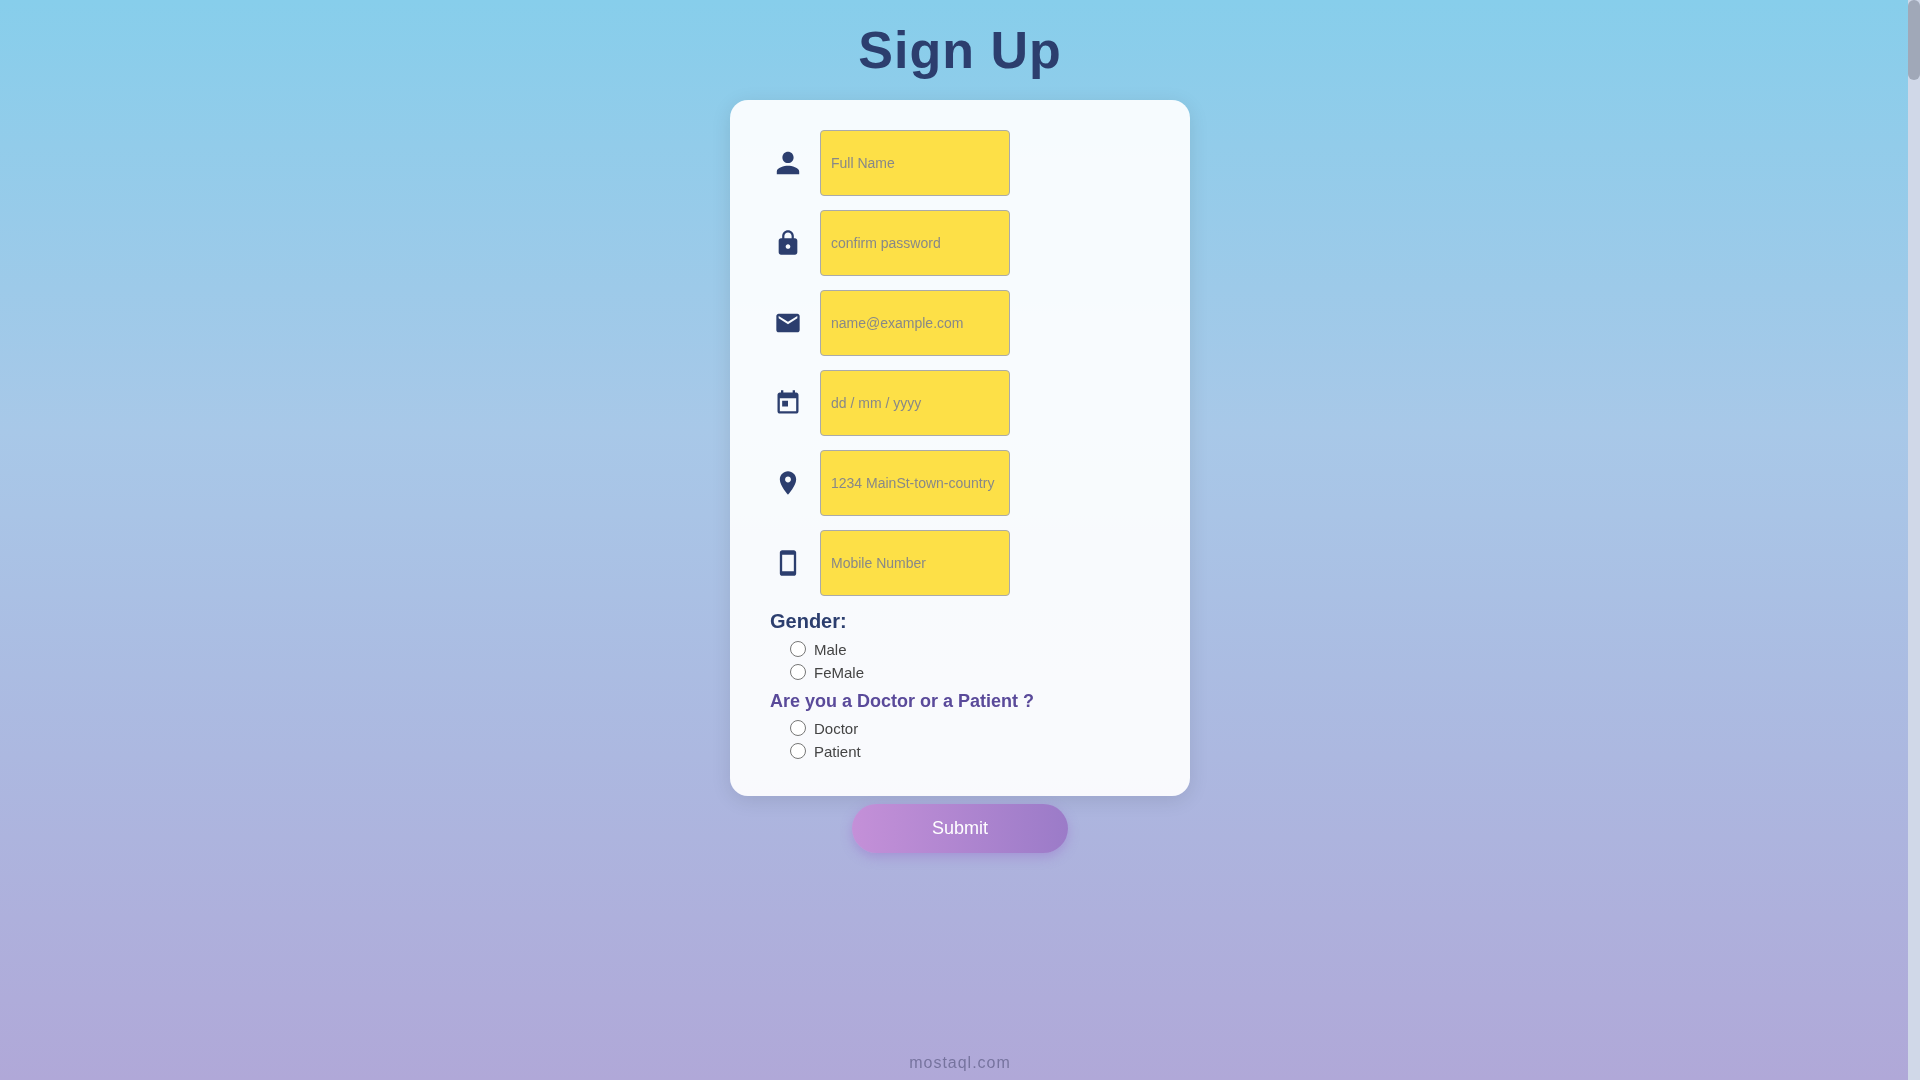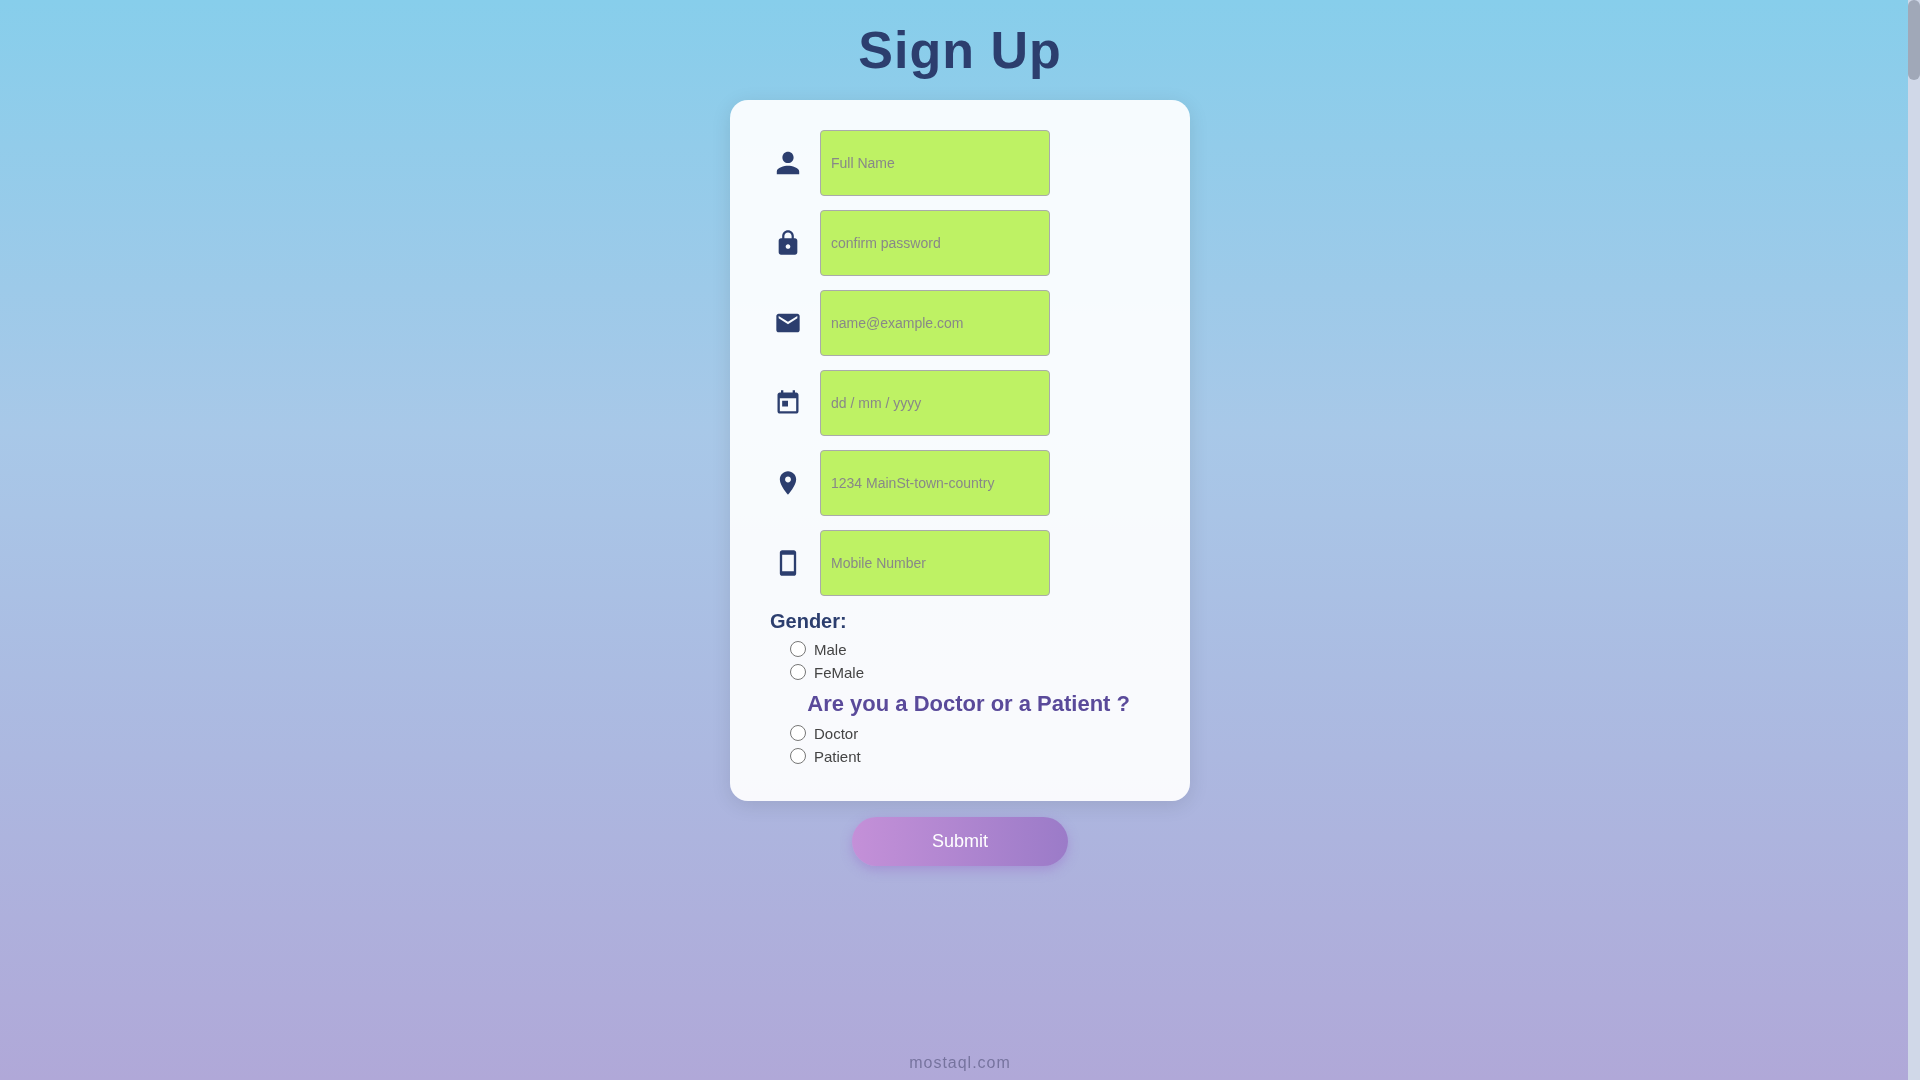--- a/index.html
+++ b/index.html
@@ -58,23 +58,23 @@
       height: 28px;
       fill: #2c3e6e;
     }
 
     .form-input {
       border: 1px solid #aaa;
       border-radius: 4px;
       padding: 24px 10px;
       font-size: 14px;
       color: #555;
-      width: 230px;
+      width: 190px;
       outline: none;
-      background: #bef264;
+      background: #fde047;
     }
 
     .form-input::placeholder {
       color: #888;
     }
 
     .gender-section {
       margin-top: 8px;
       margin-bottom: 10px;
       padding-left: 0;
@@ -104,31 +104,30 @@
       width: 16px;
       height: 16px;
       accent-color: #8080c0;
     }
 
     .doctor-patient-section {
       margin-top: 6px;
     }
 
     .doctor-patient-label {
-      font-size: 22px;
+      font-size: 18px;
       font-weight: bold;
       color: #5a4a9a;
       margin-bottom: 8px;
-      text-align: right;
     }
 
     .submit-area {
       display: flex;
       justify-content: center;
-      margin-top: 16px;
+      margin-top: 8px;
     }
 
     .submit-btn {
       background: linear-gradient(to right, #c490d8, #9b7bc8);
       color: white;
       border: none;
       border-radius: 30px;
       padding: 14px 80px;
       font-size: 18px;
       cursor: pointer;

